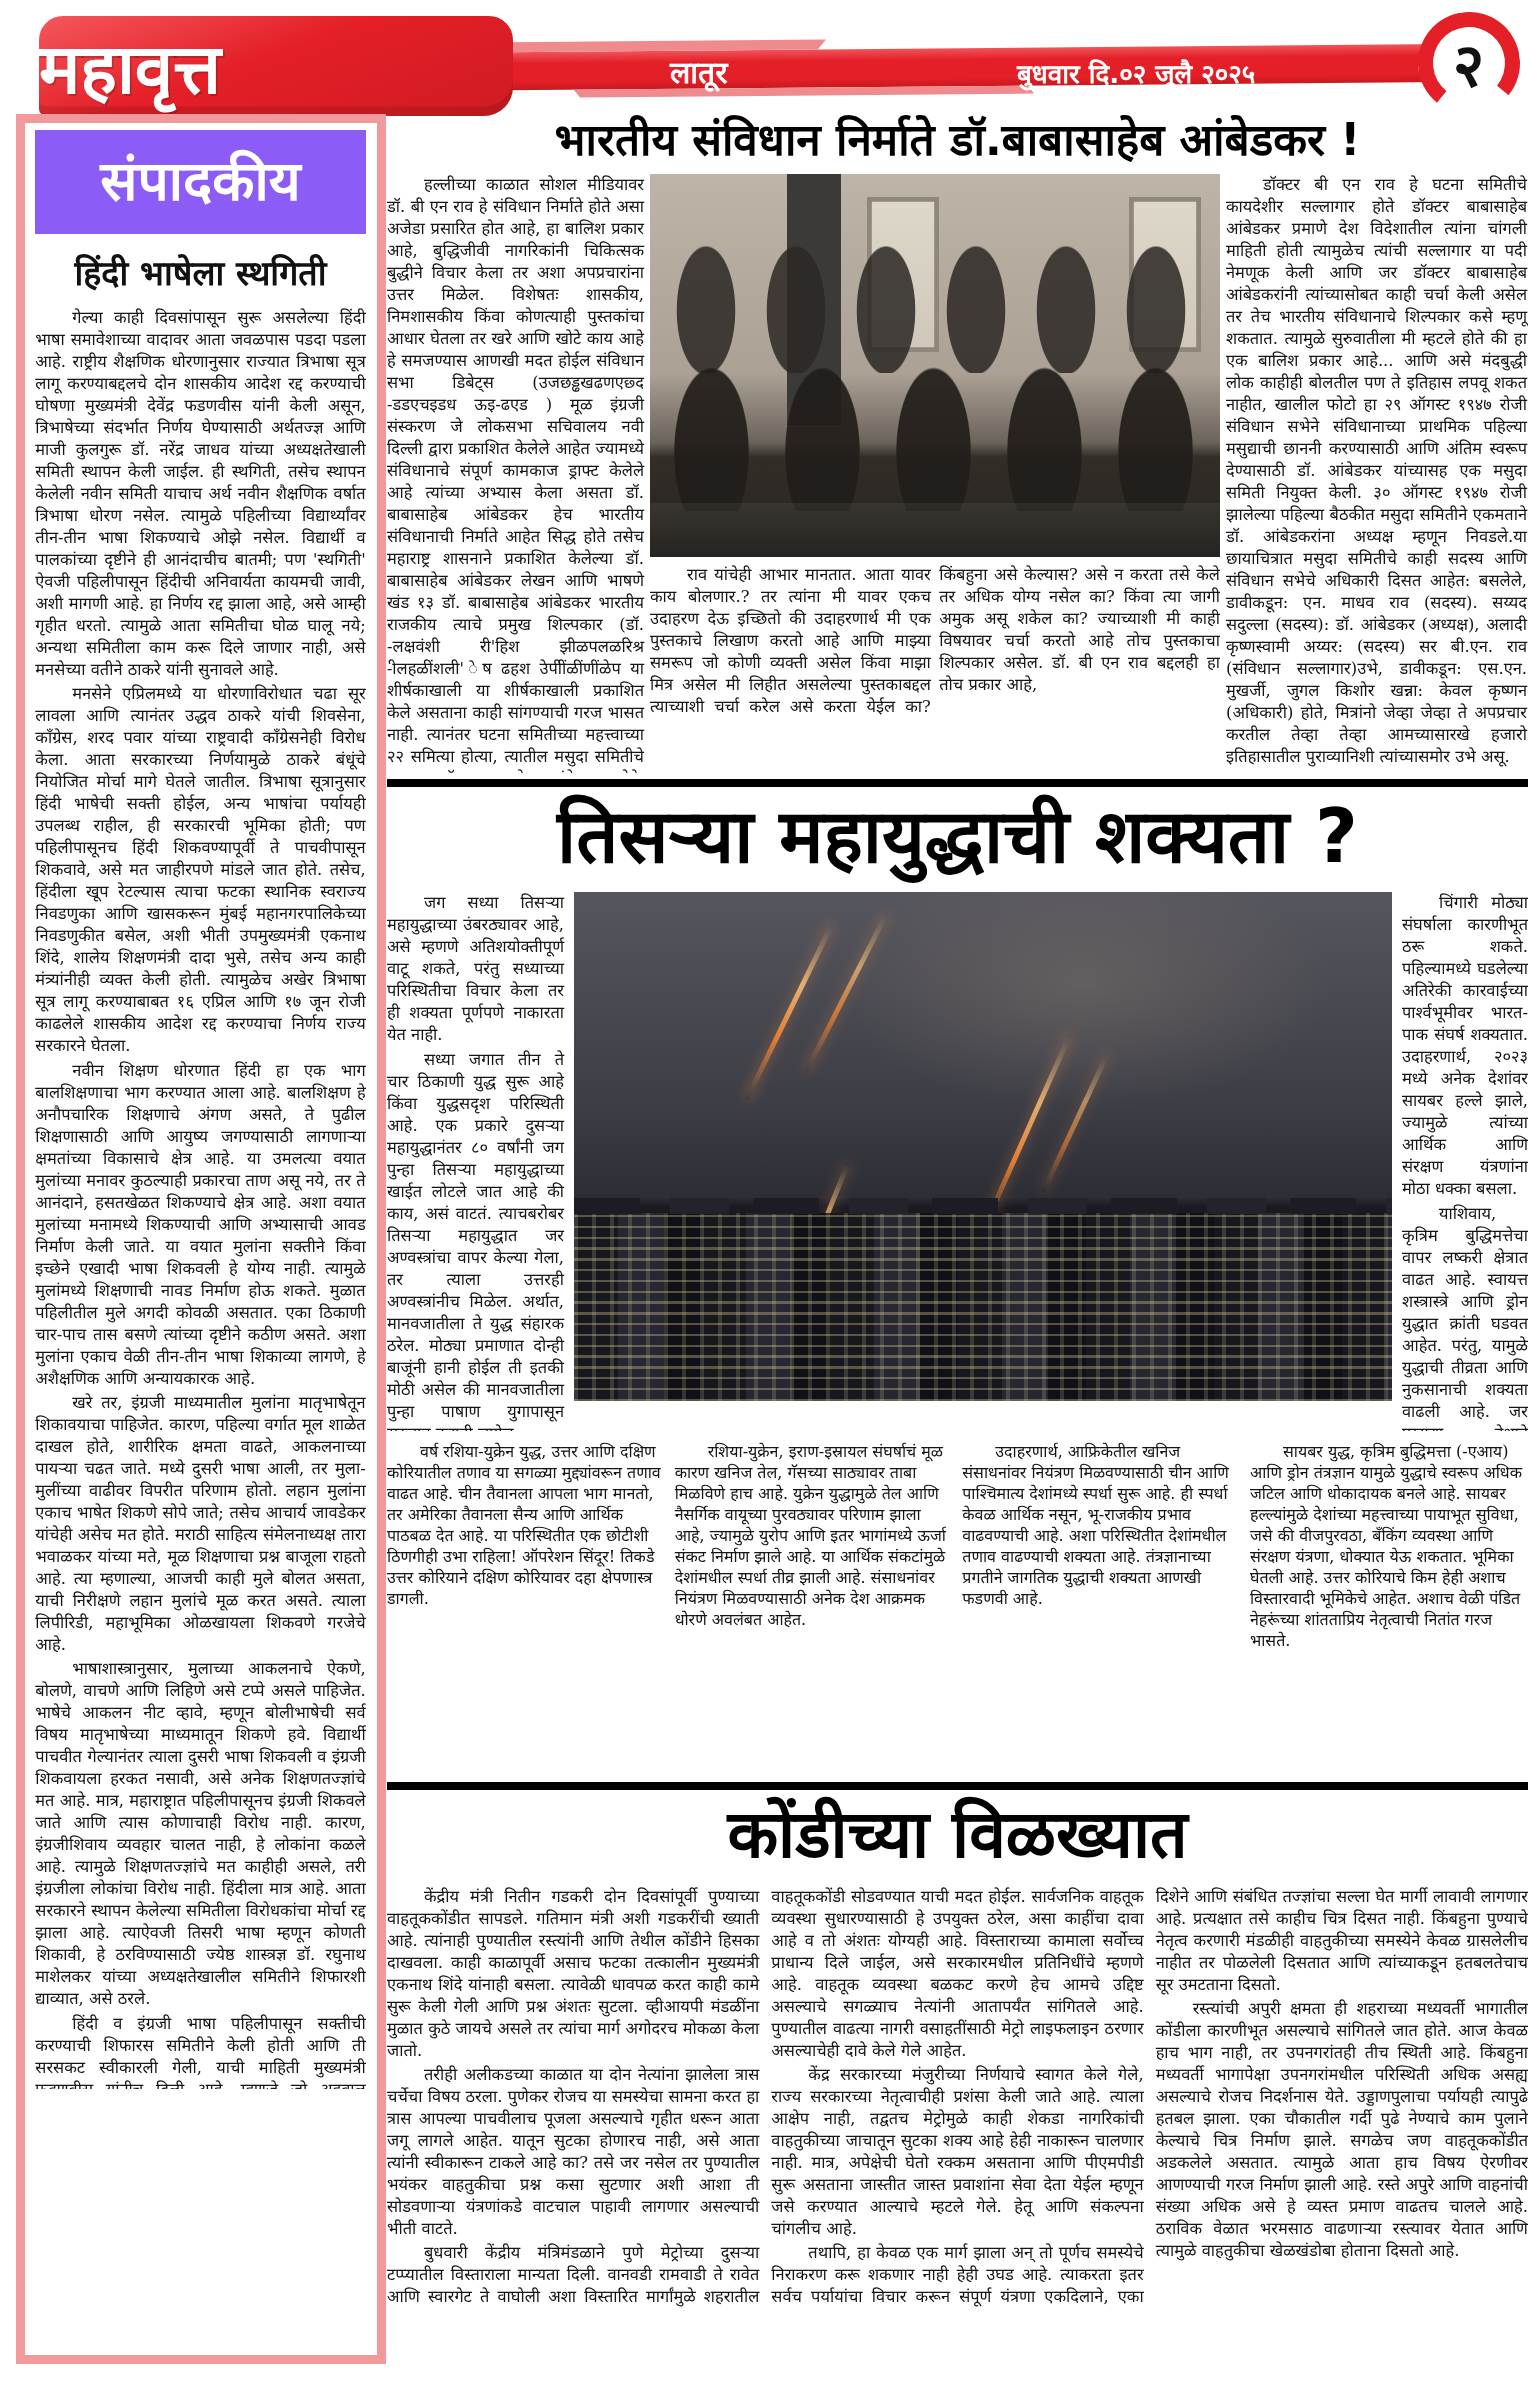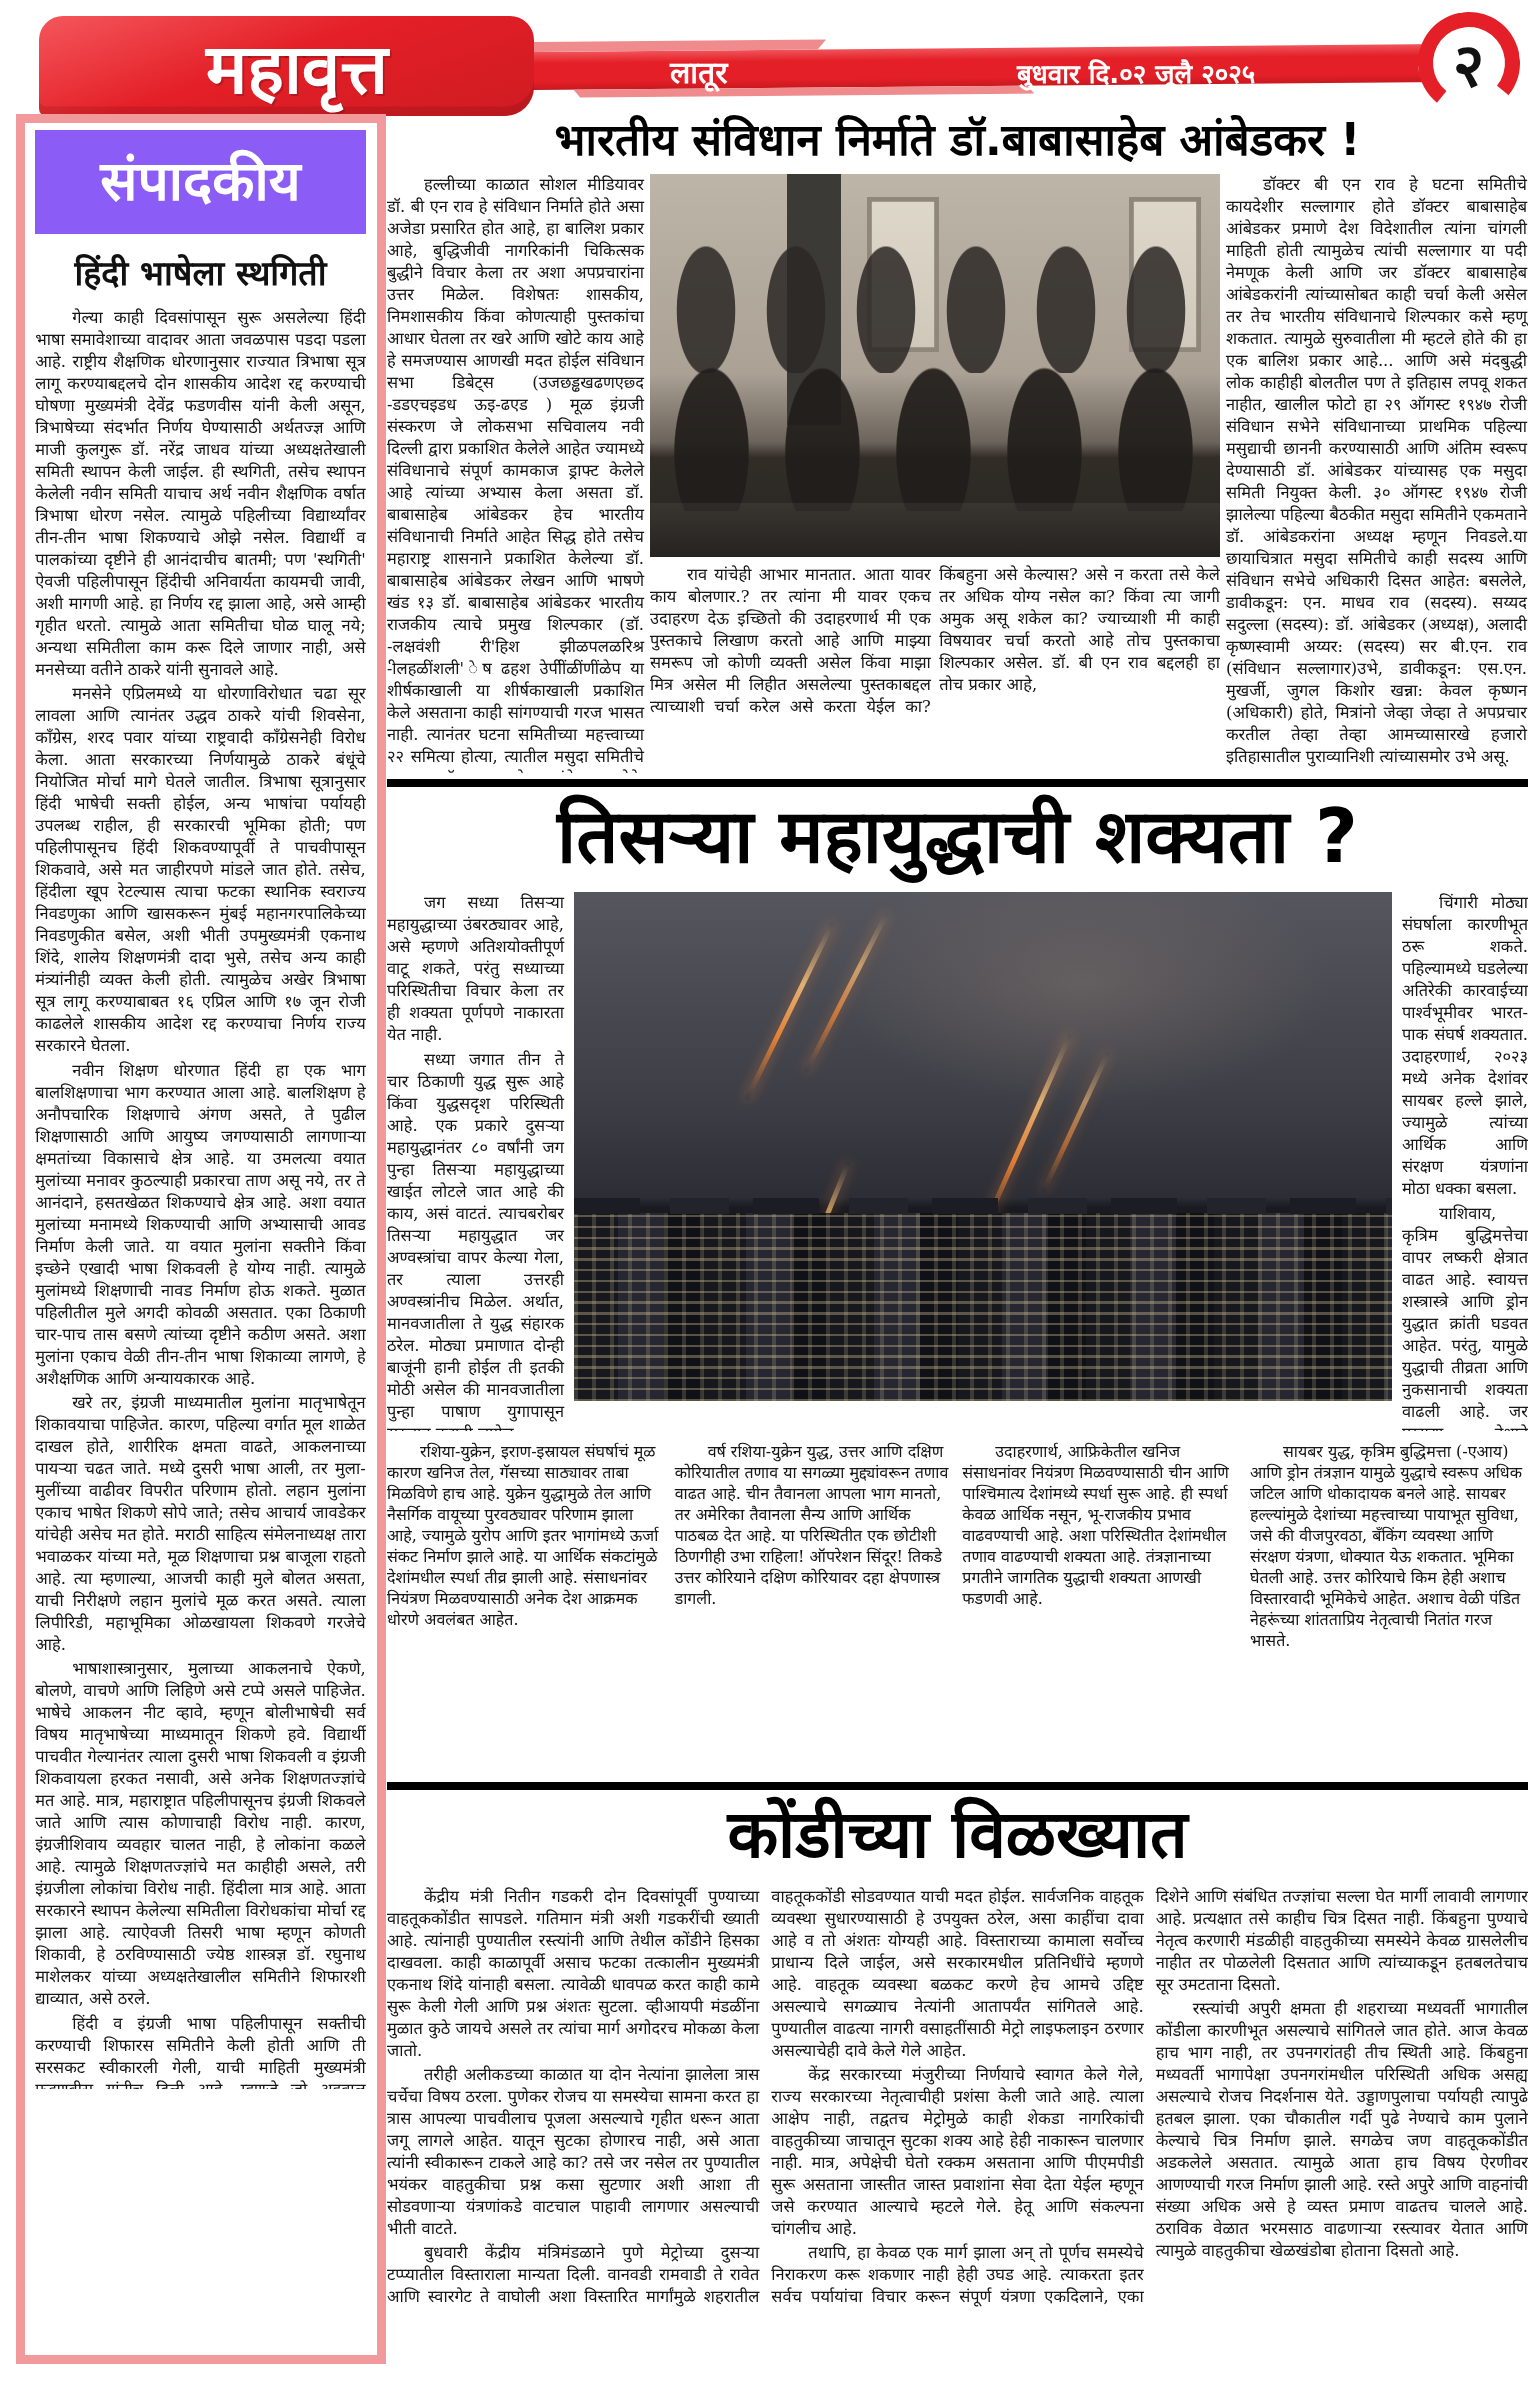--- a/index.html
+++ b/index.html
@@ -9,22 +9,22 @@
   
   .mast-band{position:absolute;left:505px;top:48px;width:969px;height:38px;
     background:linear-gradient(180deg,#f0545a 0%,#e41f27 30%,#e41f27 78%,#c8191f 100%);
     transform:skewY(-0.5deg);}
   .mast-band:before{content:"";position:absolute;left:-18px;top:-9.6px;width:335px;height:9.6px;
     background:#ef8a8d;transform:skewX(-40deg);}
   .mast-band:after{content:"";position:absolute;left:72px;bottom:-8.4px;width:454px;height:8.4px;
     background:#ef8a8d;transform:skewX(40deg);}
   .mast-left{position:absolute;left:39px;top:15.5px;width:474px;height:100px;
     background:linear-gradient(160deg,#f4575c 0%,#e41f27 45%,#cf1b22 100%);
-    border-radius:24px 24px 29px 7.2px;display:flex;align-items:center;justify-content:center;
-    box-shadow:inset 0 -9.6px 0 rgba(0,0,0,.10);padding-left:21px;}
+    border-radius:24px 24px 29px 7.2px;display:flex;align-items:center;justify-content:flex-start;
+    box-shadow:inset 0 -9.6px 0 rgba(0,0,0,.10);}
   .paper-name{color:#fff;font-size:69px;font-weight:bold;font-family:"DejaVu Sans",sans-serif;
     text-shadow:1.8px 1.8px 0 rgba(0,0,0,.18);}
   .city-label{position:absolute;left:670px;top:51px;color:#fff;font-size:30px;font-weight:bold;
     font-family:"DejaVu Sans",sans-serif;}
   .date-label{position:absolute;left:1017px;top:55px;color:#fff;font-size:26px;font-weight:bold;
     font-family:"DejaVu Sans",sans-serif;}
   .page-badge{position:absolute;left:1418px;top:12px;width:72px;height:72px;background:#fff;
     border:15.5px solid #e41f27;border-bottom-color:transparent;border-radius:50%;
     transform:rotate(-6deg);display:flex;align-items:center;justify-content:center;}
   .page-badge span{font-size:60px;font-weight:bold;color:#111;transform:rotate(6deg);
@@ -181,22 +181,22 @@
         <div class="streak s4" data-interactable="false"></div>
         <div class="streak s5" data-interactable="false"></div>
         <div class="city" data-interactable="false"></div>
       </div>
       <div class="news" data-interactable="false">
           <p data-interactable="false">चिंगारी मोठ्या संघर्षाला कारणीभूत ठरू शकते. पहिल्यामध्ये घडलेल्या अतिरेकी कारवाईच्या पार्श्वभूमीवर भारत-पाक संघर्ष शक्यतात. उदाहरणार्थ, २०२३ मध्ये अनेक देशांवर सायबर हल्ले झाले, ज्यामुळे त्यांच्या आर्थिक आणि संरक्षण यंत्रणांना मोठा धक्का बसला.</p>
           <p data-interactable="false">याशिवाय, कृत्रिम बुद्धिमत्तेचा वापर लष्करी क्षेत्रात वाढत आहे. स्वायत्त शस्त्रास्त्रे आणि ड्रोन युद्धात क्रांती घडवत आहेत. परंतु, यामुळे युद्धाची तीव्रता आणि नुकसानाची शक्यता वाढली आहे. जर एखाद्या देशाने -एआय-आधारित शस्त्रास्त्रांचा गैरवापर केला, तर त्याचे परिणाम अकल्पनीय असू शकतात. यामुळे तिसऱ्या महायुद्धाची शक्यता अधिकच गंभीर बनते.</p>
         </div>
     </div>
     <div class="a2-bottom" data-interactable="false">
+        <p data-interactable="false">वर्ष रशिया-युक्रेन युद्ध, उत्तर आणि दक्षिण कोरियातील तणाव या सगळ्या मुद्द्यांवरून तणाव वाढत आहे. चीन तैवानला आपला भाग मानतो, तर अमेरिका तैवानला सैन्य आणि आर्थिक पाठबळ देत आहे. या परिस्थितीत एक छोटीशी ठिणगीही उभा राहिला! ऑपरेशन सिंदूर! तिकडे उत्तर कोरियाने दक्षिण कोरियावर दहा क्षेपणास्त्र डागली.</p>
         <p data-interactable="false">रशिया-युक्रेन, इराण-इस्रायल संघर्षाचं मूळ कारण खनिज तेल, गॅसच्या साठ्यावर ताबा मिळविणे हाच आहे. युक्रेन युद्धामुळे तेल आणि नैसर्गिक वायूच्या पुरवठ्यावर परिणाम झाला आहे, ज्यामुळे युरोप आणि इतर भागांमध्ये ऊर्जा संकट निर्माण झाले आहे. या आर्थिक संकटांमुळे देशांमधील स्पर्धा तीव्र झाली आहे. संसाधनांवर नियंत्रण मिळवण्यासाठी अनेक देश आक्रमक धोरणे अवलंबत आहेत.</p>
-        <p data-interactable="false">वर्ष रशिया-युक्रेन युद्ध, उत्तर आणि दक्षिण कोरियातील तणाव या सगळ्या मुद्द्यांवरून तणाव वाढत आहे. चीन तैवानला आपला भाग मानतो, तर अमेरिका तैवानला सैन्य आणि आर्थिक पाठबळ देत आहे. या परिस्थितीत एक छोटीशी ठिणगीही उभा राहिला! ऑपरेशन सिंदूर! तिकडे उत्तर कोरियाने दक्षिण कोरियावर दहा क्षेपणास्त्र डागली.</p>
         <p data-interactable="false">उदाहरणार्थ, आफ्रिकेतील खनिज संसाधनांवर नियंत्रण मिळवण्यासाठी चीन आणि पाश्चिमात्य देशांमध्ये स्पर्धा सुरू आहे. ही स्पर्धा केवळ आर्थिक नसून, भू-राजकीय प्रभाव वाढवण्याची आहे. अशा परिस्थितीत देशांमधील तणाव वाढण्याची शक्यता आहे. तंत्रज्ञानाच्या प्रगतीने जागतिक युद्धाची शक्यता आणखी फडणवी आहे.</p>
         <p data-interactable="false">सायबर युद्ध, कृत्रिम बुद्धिमत्ता (-एआय) आणि ड्रोन तंत्रज्ञान यामुळे युद्धाचे स्वरूप अधिक जटिल आणि धोकादायक बनले आहे. सायबर हल्ल्यांमुळे देशांच्या महत्त्वाच्या पायाभूत सुविधा, जसे की वीजपुरवठा, बँकिंग व्यवस्था आणि संरक्षण यंत्रणा, धोक्यात येऊ शकतात. भूमिका घेतली आहे. उत्तर कोरियाचे किम हेही अशाच विस्तारवादी भूमिकेचे आहेत. अशाच वेळी पंडित नेहरूंच्या शांतताप्रिय नेतृत्वाची नितांत गरज भासते.</p>
       </div>
 
     <div class="rule" data-interactable="false"></div>
     <div class="headline a3-headline" data-interactable="false">कोंडीच्या विळख्यात</div>
     <div class="a3-cols news" data-interactable="false">
         <p data-interactable="false">केंद्रीय मंत्री नितीन गडकरी दोन दिवसांपूर्वी पुण्याच्या वाहतूककोंडीत सापडले. गतिमान मंत्री अशी गडकरींची ख्याती आहे. त्यांनाही पुण्यातील रस्त्यांनी आणि तेथील कोंडीने हिसका दाखवला. काही काळापूर्वी असाच फटका तत्कालीन मुख्यमंत्री एकनाथ शिंदे यांनाही बसला. त्यावेळी धावपळ करत काही कामे सुरू केली गेली आणि प्रश्न अंशतः सुटला. व्हीआयपी मंडळींना मुळात कुठे जायचे असले तर त्यांचा मार्ग अगोदरच मोकळा केला जातो.</p>
         <p data-interactable="false">तरीही अलीकडच्या काळात या दोन नेत्यांना झालेला त्रास चर्चेचा विषय ठरला. पुणेकर रोजच या समस्येचा सामना करत हा त्रास आपल्या पाचवीलाच पूजला असल्याचे गृहीत धरून आता जगू लागले आहेत. यातून सुटका होणारच नाही, असे आता त्यांनी स्वीकारून टाकले आहे का? तसे जर नसेल तर पुण्यातील भयंकर वाहतुकीचा प्रश्न कसा सुटणार अशी आशा ती सोडवणाऱ्या यंत्रणांकडे वाटचाल पाहावी लागणार असल्याची भीती वाटते.</p>
         <p data-interactable="false">बुधवारी केंद्रीय मंत्रिमंडळाने पुणे मेट्रोच्या दुसऱ्या टप्प्यातील विस्ताराला मान्यता दिली. वानवडी रामवाडी ते रावेत आणि स्वारगेट ते वाघोली अशा विस्तारित मार्गांमुळे शहरातील वाहतूककोंडी सोडवण्यात याची मदत होईल. सार्वजनिक वाहतूक व्यवस्था सुधारण्यासाठी हे उपयुक्त ठरेल, असा काहींचा दावा आहे व तो अंशतः योग्यही आहे. विस्ताराच्या कामाला सर्वोच्च प्राधान्य दिले जाईल, असे सरकारमधील प्रतिनिधींचे म्हणणे आहे. वाहतूक व्यवस्था बळकट करणे हेच आमचे उद्दिष्ट असल्याचे सगळ्याच नेत्यांनी आतापर्यंत सांगितले आहे. पुण्यातील वाढत्या नागरी वसाहतींसाठी मेट्रो लाइफलाइन ठरणार असल्याचेही दावे केले गेले आहेत.</p>

